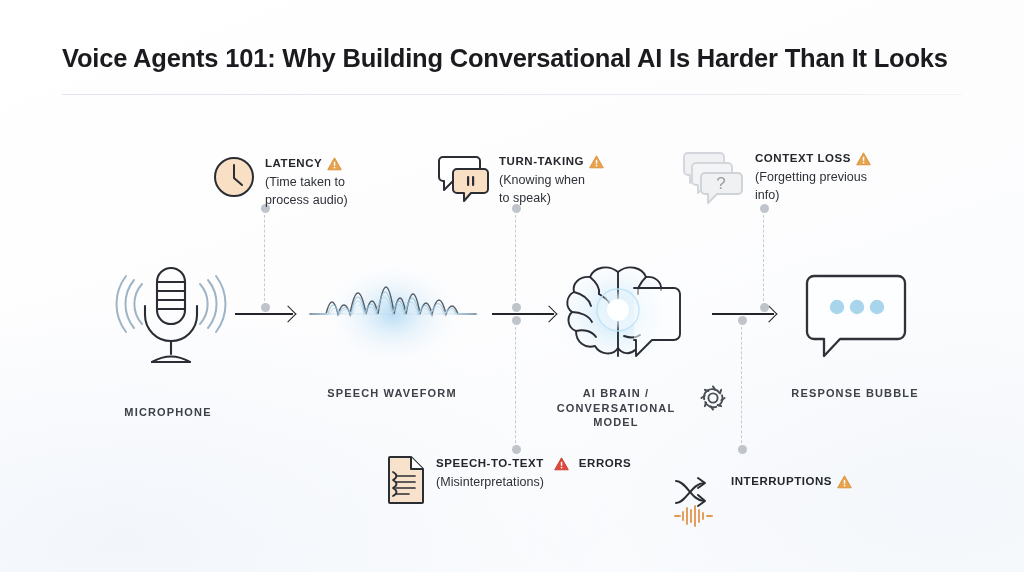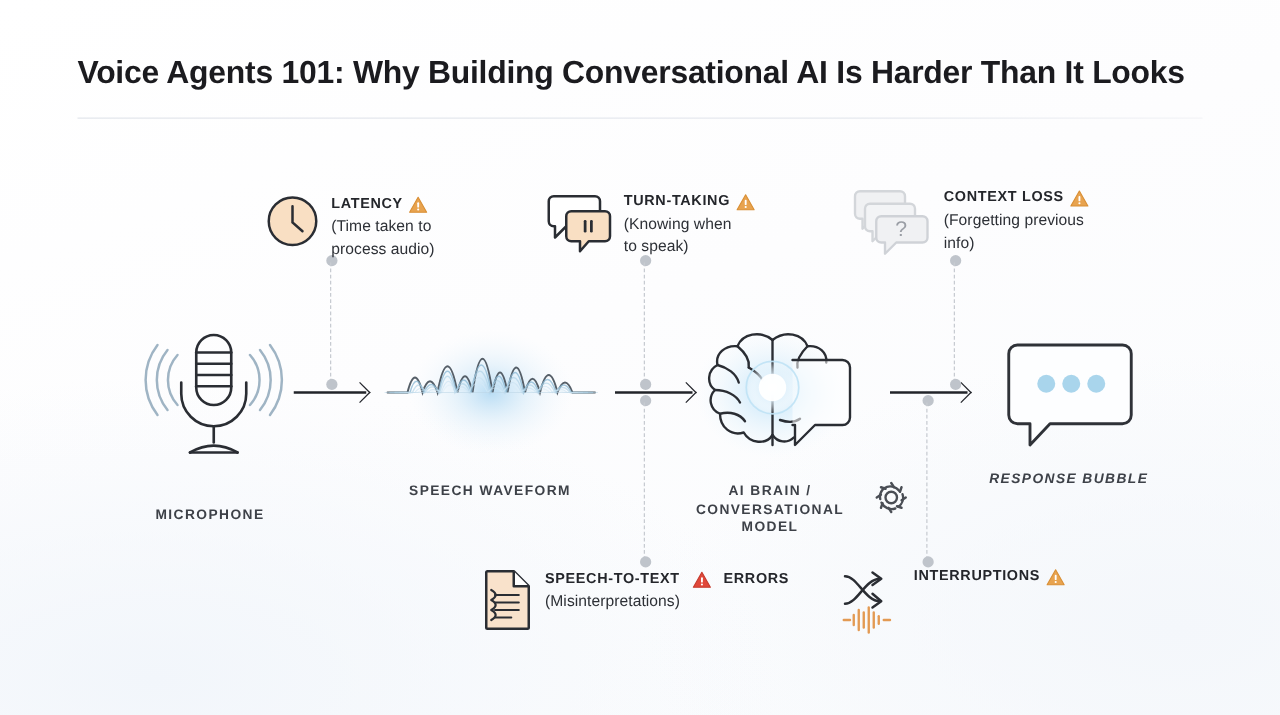--- a/index.html
+++ b/index.html
@@ -59,21 +59,21 @@
   .anno-sub{
     font-size:12.5px;color:#2d3036;line-height:16.5px;letter-spacing:0.05px;
     margin-top:1px;
   }
   .tri{flex:0 0 auto;}
 
   
   .lbl-mic{left:90px;top:405px;width:156px;}
   .lbl-wave{left:310px;top:386px;width:164px;}
   .lbl-brain{left:528px;top:386px;width:176px;}
-  .lbl-resp{left:770px;top:376px;width:170px;font-style:italic;}
+  .lbl-resp{left:770px;top:386px;width:170px;}
   .gear{position:absolute;left:698px;top:383px;}
 
   svg{display:block;overflow:visible;}
 </style>
 </head>
 <body>
 
 <div class="page">
 
   <div class="title">Voice Agents 101: Why Building Conversational AI Is Harder Than It Looks</div>
@@ -332,21 +332,21 @@
             <circle cx="7.55" cy="10.6" r="0.85" fill="#ffffff"></circle>
           </svg>
         </span>
           <br>
         <span>ERRORS</span>
       </span>
       <span class="anno-sub">(Misinterpretations)</span>
     </span>
   </div>
 
-  <div class="anno" style="left:672px;top:453px;">
+  <div class="anno" style="left:672px;top:473px;">
     <span class="anno-ico">
       <svg width="50" height="50" viewBox="0 0 50 50">
         <g fill="none" stroke="#2a2d33" stroke-width="2" stroke-linecap="round" stroke-linejoin="round">
           <path d="M4 8 C14 8 20 28 32 28"></path>
           <path d="M26 22 L33 28 L26 33"></path>
           <path d="M4 30 C14 30 20 10 32 10"></path>
           <path d="M26 5 L33 10 L26 15"></path>
         </g>
         <g stroke="#e39a53" stroke-width="1.9" stroke-linecap="round">
           <path d="M3 43 H8"></path>

